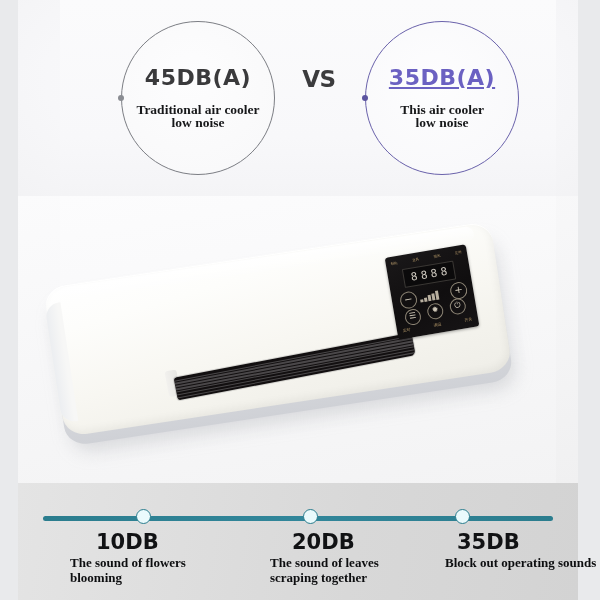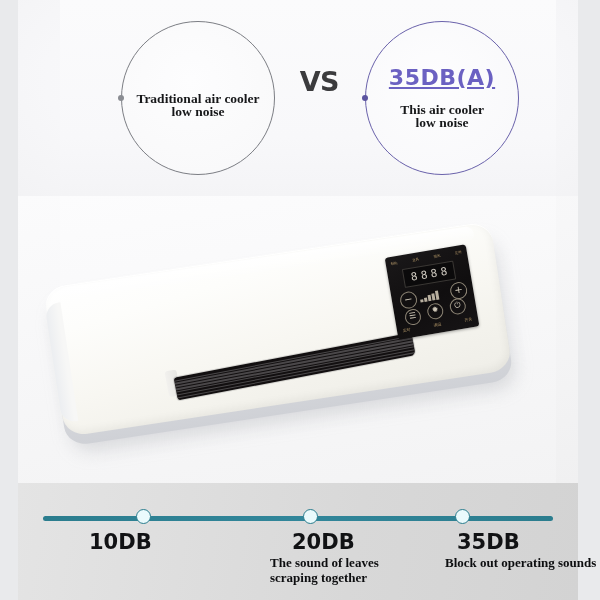--- a/index.html
+++ b/index.html
@@ -55,23 +55,23 @@
   .sub1,.sub2{
     font-family:"Liberation Serif", serif;
     font-weight:700;color:#17181a;
     font-size:13.5px;line-height:1;
   }
   .sub1{margin-top:14px;}
   .sub2{}
 
   .vs{
     position:absolute;left:281px;top:66px;width:40px;
-    text-align:right;
+    text-align:center;
     font-family:"DejaVu Sans", sans-serif;
-    font-weight:700;font-size:27px;color:#3b3b3d;letter-spacing:-0.5px;
+    font-weight:700;font-size:23px;color:#3b3b3d;letter-spacing:-0.5px;
   }
 
   
   .mid{
     position:absolute;left:18px;top:196px;width:560px;height:287px;
     background:linear-gradient(165deg,#fbfbfc 0%,#f7f7f8 40%,#f4f4f5 70%,#f0f0f1 100%);
   }
   .mid-inner{
     position:absolute;left:42px;top:0;width:496px;height:287px;
     background:linear-gradient(170deg,#fcfcfd 0%,#f8f8f9 45%,#f3f3f4 100%);
@@ -220,20 +220,21 @@
 
 <div class="page">
 
   <div class="seam seam-l"></div>
   <div class="seam seam-r"></div>
 
   <div class="top-panel">
     <div class="top-inner"></div>
 
     <div class="circle circle-left">
+      <div class="db-big gray">45DB(A)</div>
       <div class="sub1">Traditional air cooler</div>
       <div class="sub2">low noise</div>
     </div>
     <div class="cdot cdot-left"></div>
 
     <div class="vs">VS</div>
 
     <div class="circle circle-right">
       <div class="db-big purple">35DB(A)</div>
       <div class="sub1">This air cooler</div>
@@ -310,21 +311,22 @@
 
   <div class="bottom">
     <div class="scale-line"></div>
     <div id="scale-dots">
         <div class="scale-dot" style="left: 118px;"></div>
         <div class="scale-dot" style="left: 285px;"></div>
         <div class="scale-dot" style="left: 437px;"></div>
       </div>
     <div id="scale-ticks">
         <div class="tick-block" style="left: 52px;">
-          <div class="tick-val" style="margin-left: 19px;">10DB</div>
+          <div class="tick-val" style="margin-left: 26px;">10DB</div>
+          <div class="tick-desc" style="width: 150px;">The sound of flowers blooming</div>
         </div>
         <div class="tick-block" style="left: 228px; margin-left: 24px;">
           <div class="tick-val" style="margin-left: 22px;">20DB</div>
           <div class="tick-desc" style="width: 150px;">The sound of leaves scraping together</div>
         </div>
         <div class="tick-block" style="left: 390px; margin-left: 37px;">
           <div class="tick-val" style="margin-left: 12px;">35DB</div>
           <div class="tick-desc" style="width: 180px;">Block out operating sounds</div>
         </div>
       </div>

